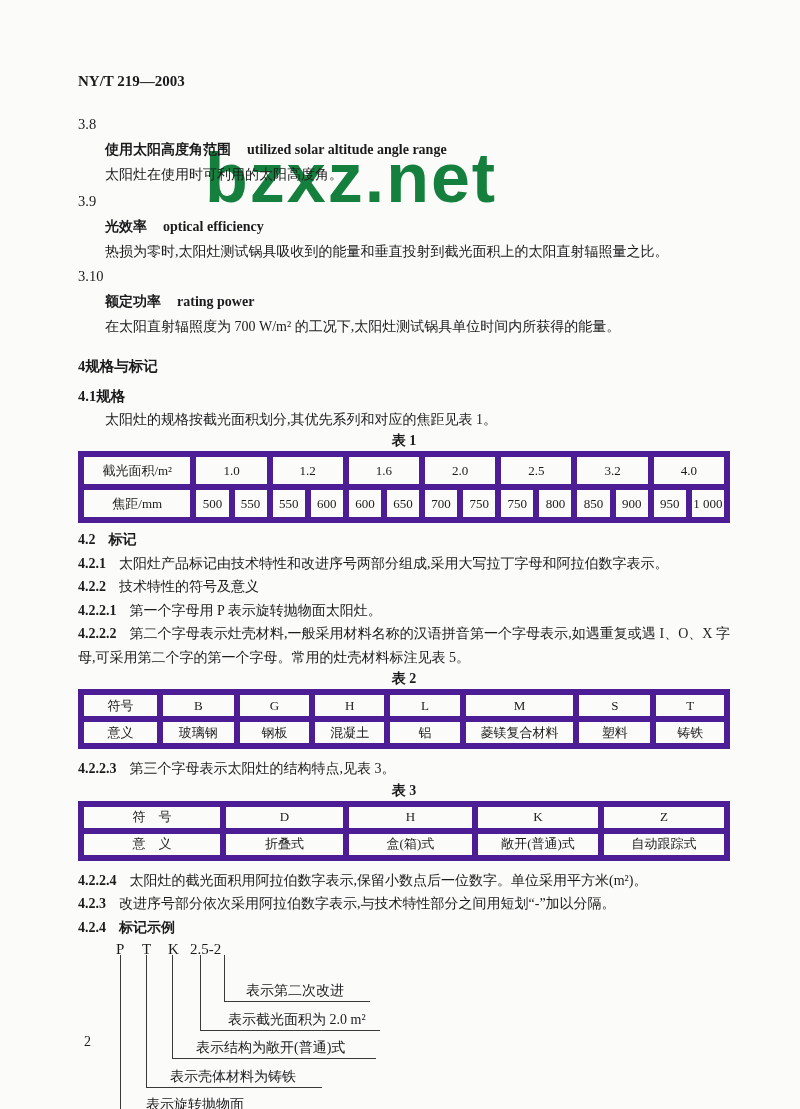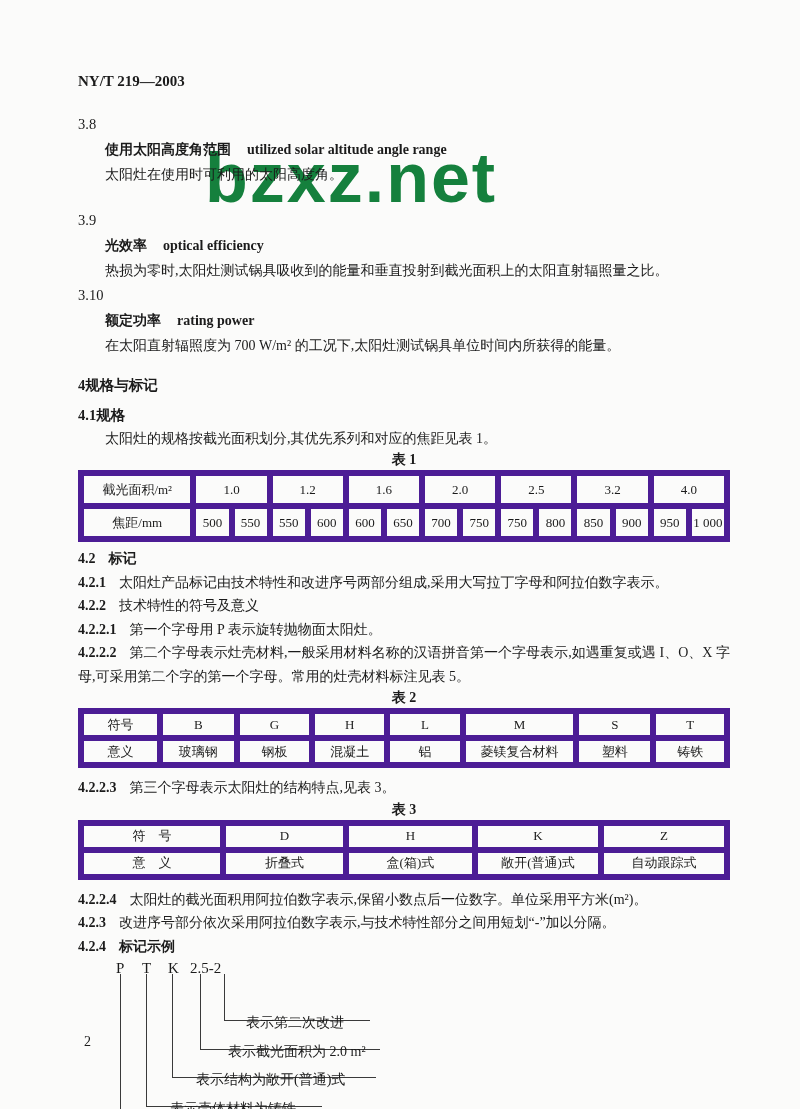--- a/index.html
+++ b/index.html
@@ -35,21 +35,21 @@
     font-size: 15px;
     line-height: 18px;
   }
   p { margin: 0; }
   .term-num {
     font-size: 14.5px;
     line-height: 25px;
     margin-top: 0;
   }
   .first-term { margin-top: 22px; }
-  .second-term { margin-top: 21px; }
+  .second-term { margin-top: 2px; }
   .term-line {
     padding-left: 27px;
     font-size: 14px;
     line-height: 25px;
     font-weight: 700;
   }
   .term-line .en { margin-left: 16px; }
   .def-line {
     padding-left: 27px;
     font-size: 14px;
@@ -124,21 +124,20 @@
   }
   .hline {
     position: absolute;
     height: 1px;
     background: #3a3a3a;
   }
   .dg-label {
     position: absolute;
     white-space: nowrap;
     font-size: 14px;
-    margin-top: 13px;
   }
   .page-num {
     position: absolute;
     left: 84px; top: 1034px;
     font-size: 14px;
     z-index: 1;
   }
 </style>
 </head>
 <body>

